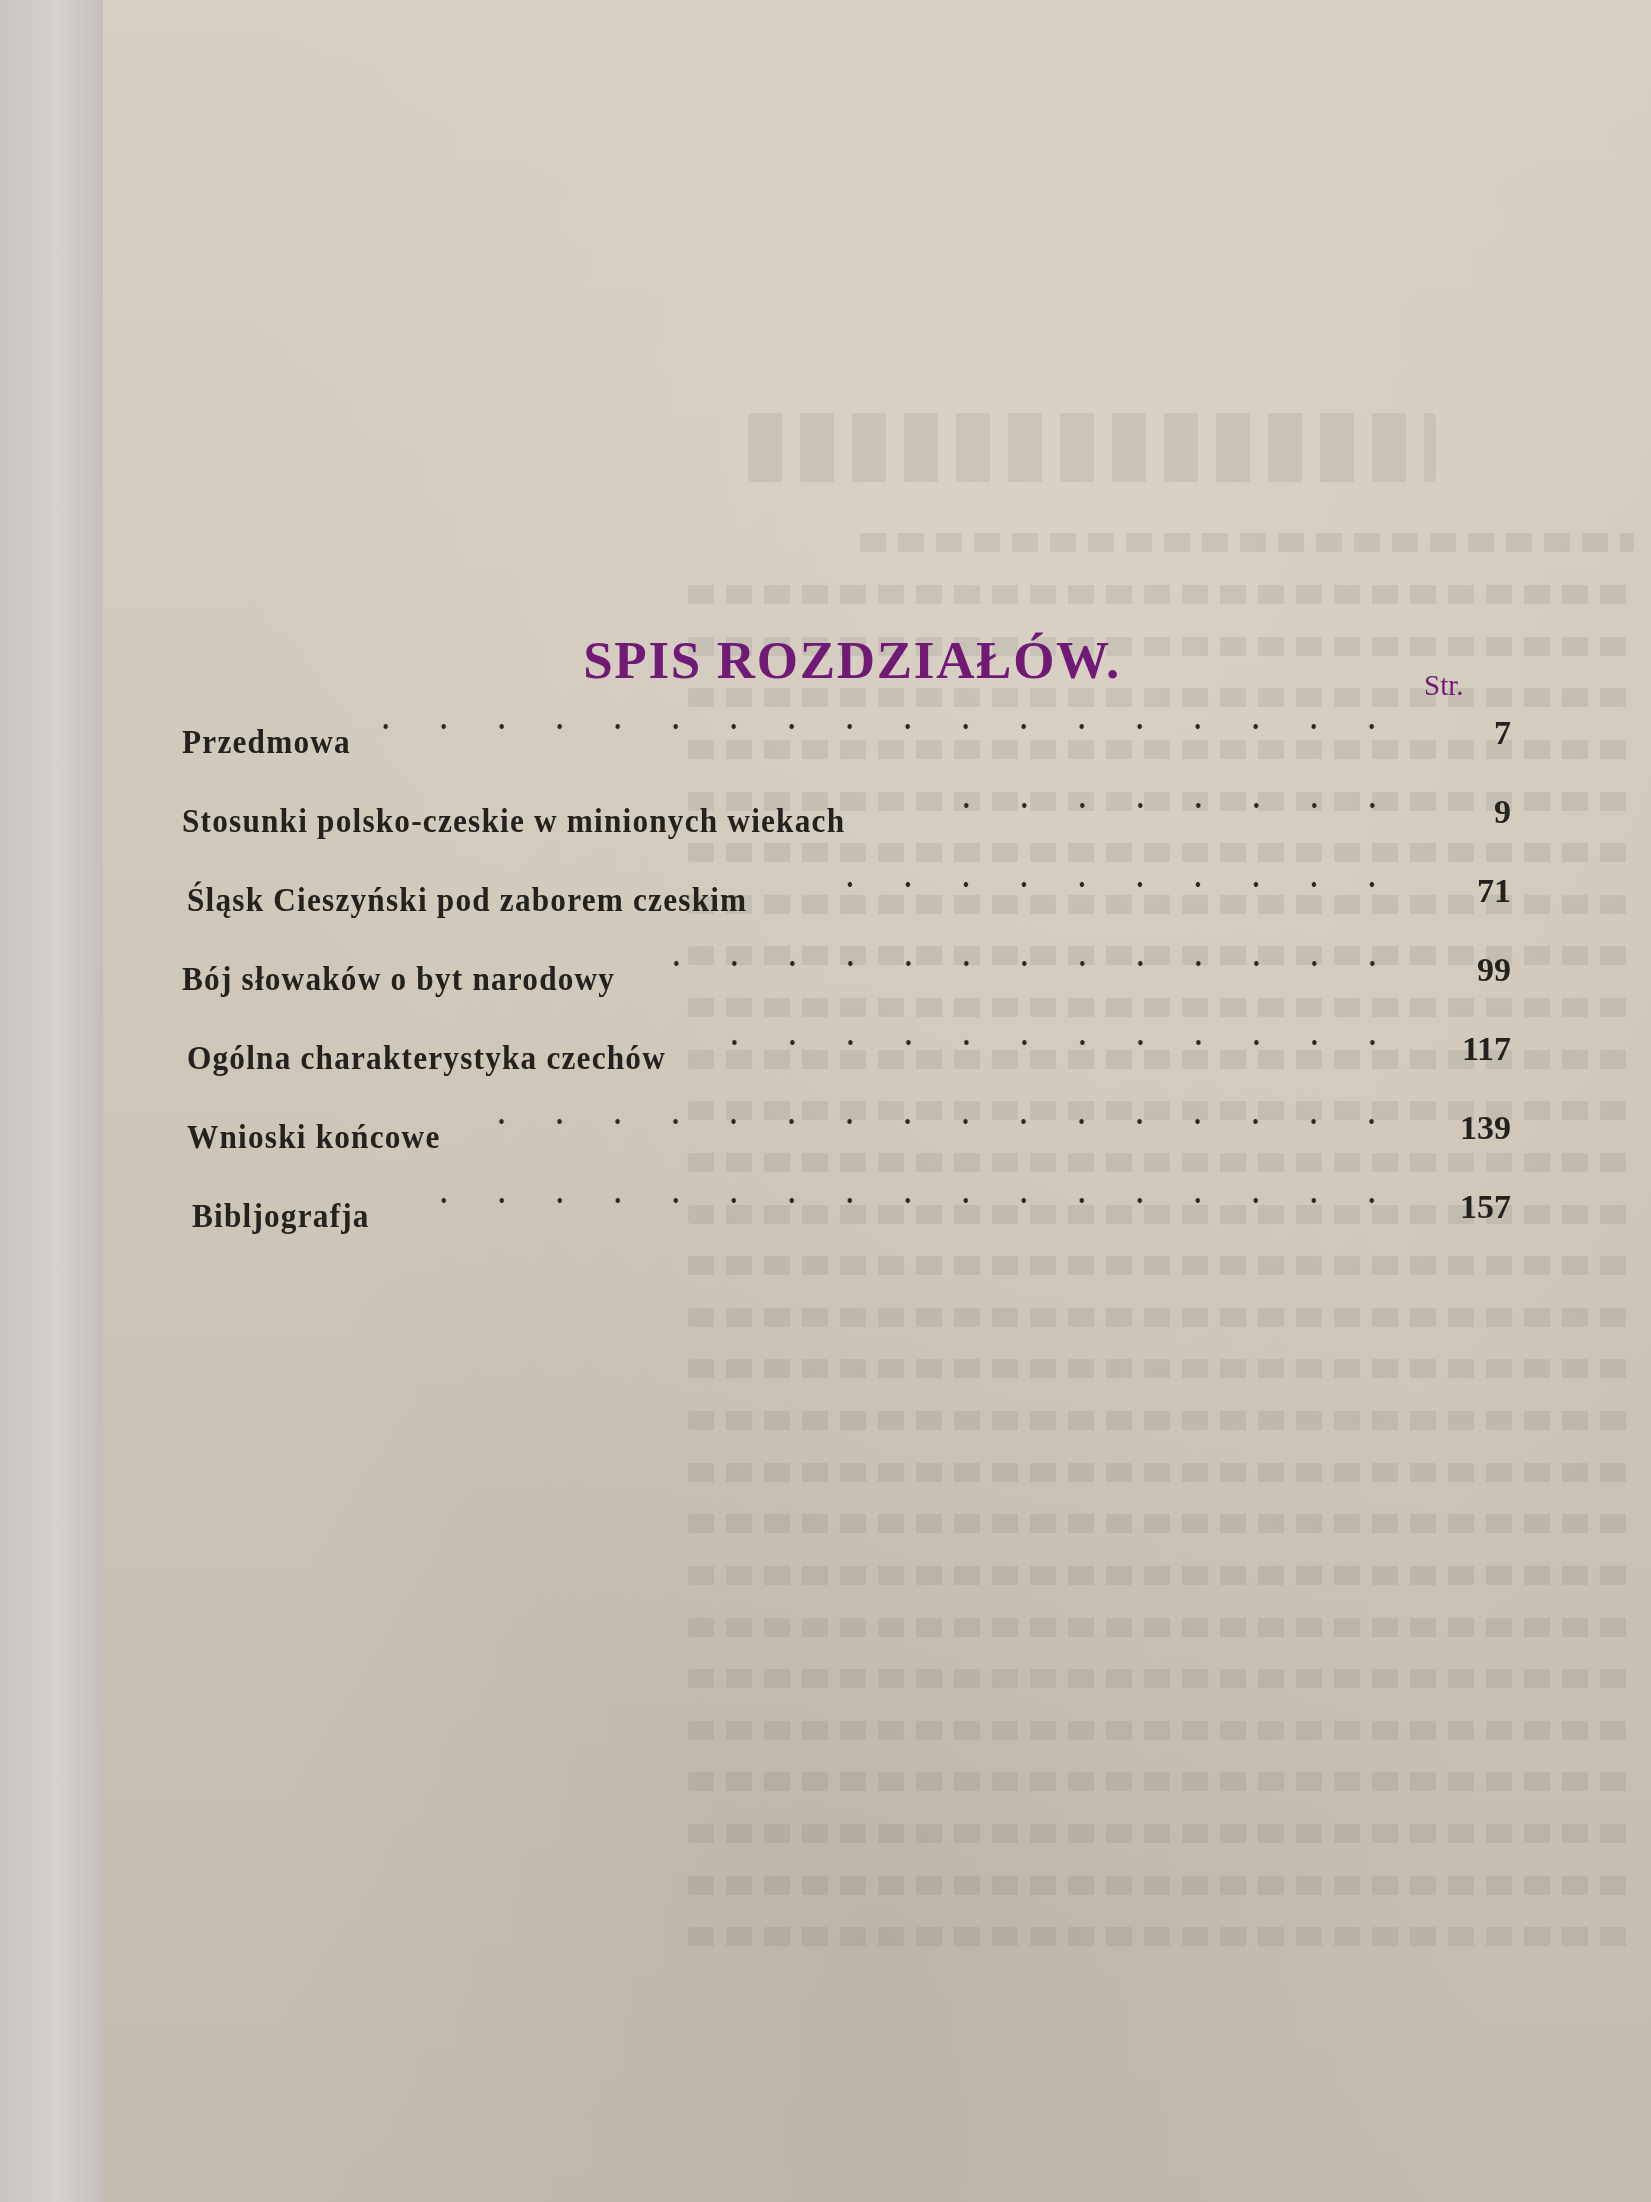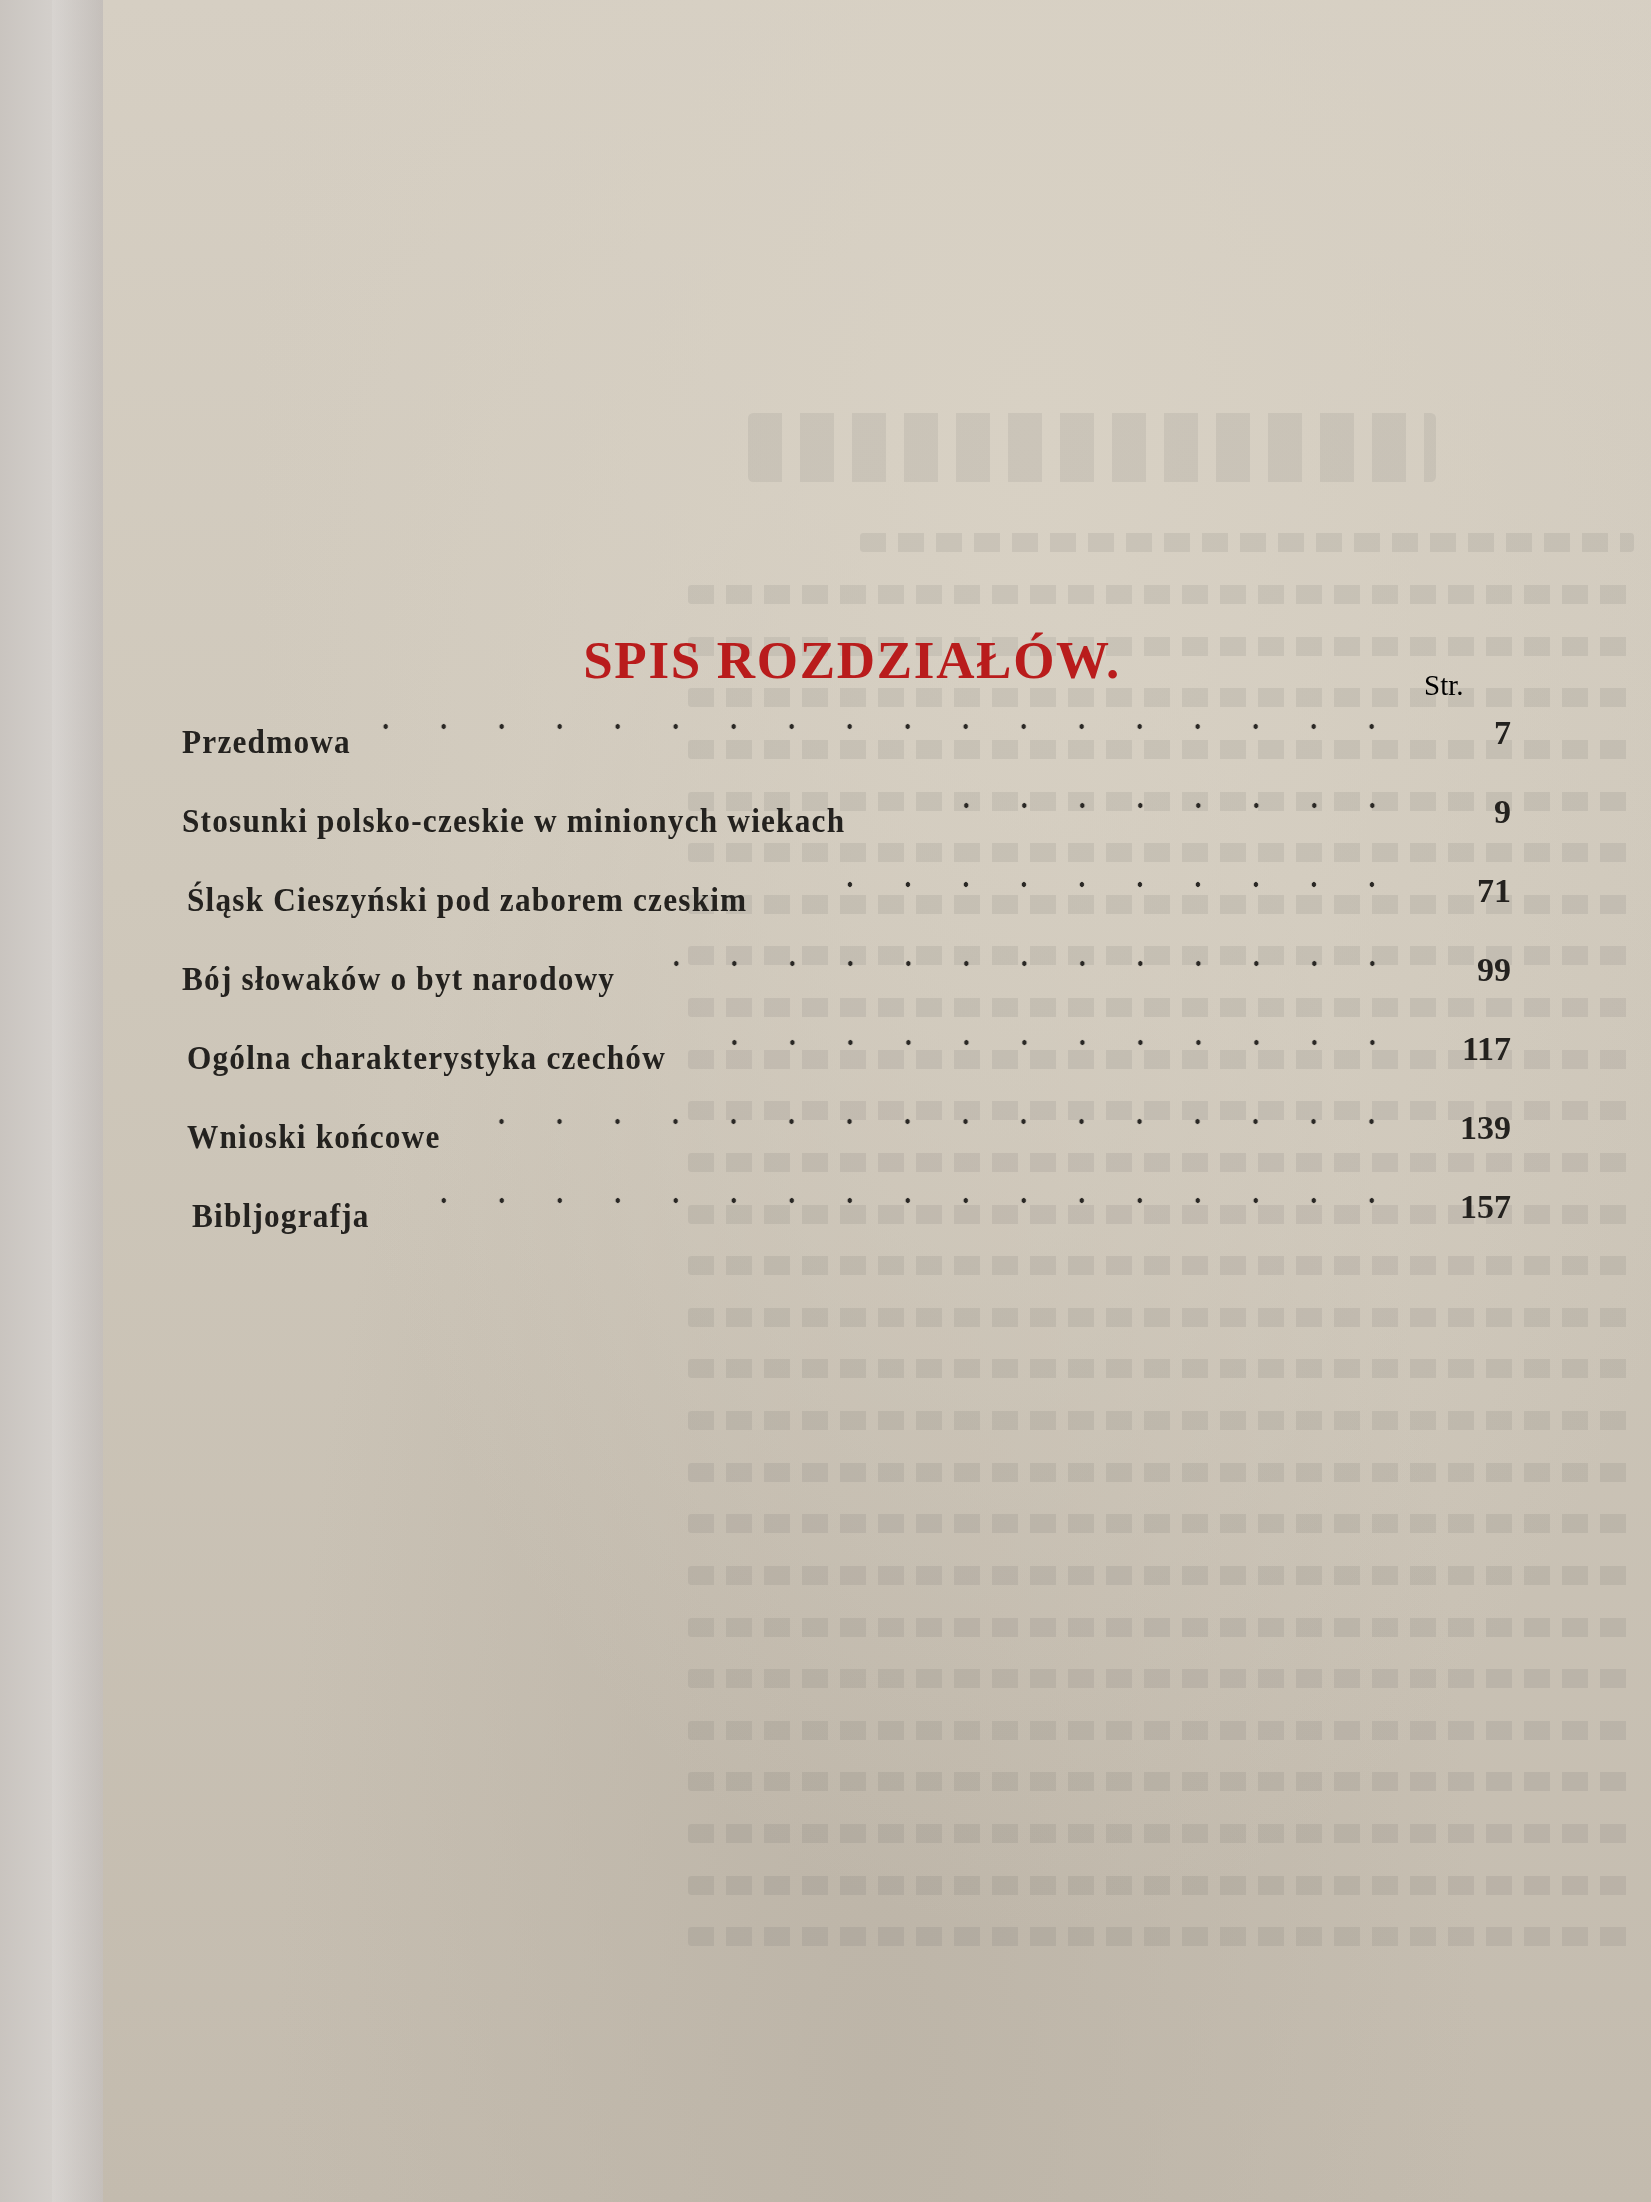--- a/index.html
+++ b/index.html
@@ -60,30 +60,30 @@
 
     .title {
       position: absolute;
       left: 0; right: 0;
       top: 594px;
       text-align: center;
       font-family: "Liberation Serif", serif;
       font-weight: bold;
       font-size: 53px;
       letter-spacing: 1.7px;
-      color: #b91c1c;
+      color: #701a75;
       padding-left: 52px;
     }
     .str-label {
       position: absolute;
       left: 1424px;
       top: 669px;
       font-family: "Liberation Serif", serif;
       font-size: 29px;
-      color: #000000;
+      color: #701a75;
     }
     .toc {
       position: absolute;
       left: 182px;
       top: 723px;
       width: 1329px;
     }
     .toc-row {
       position: relative;
       height: 79px;

